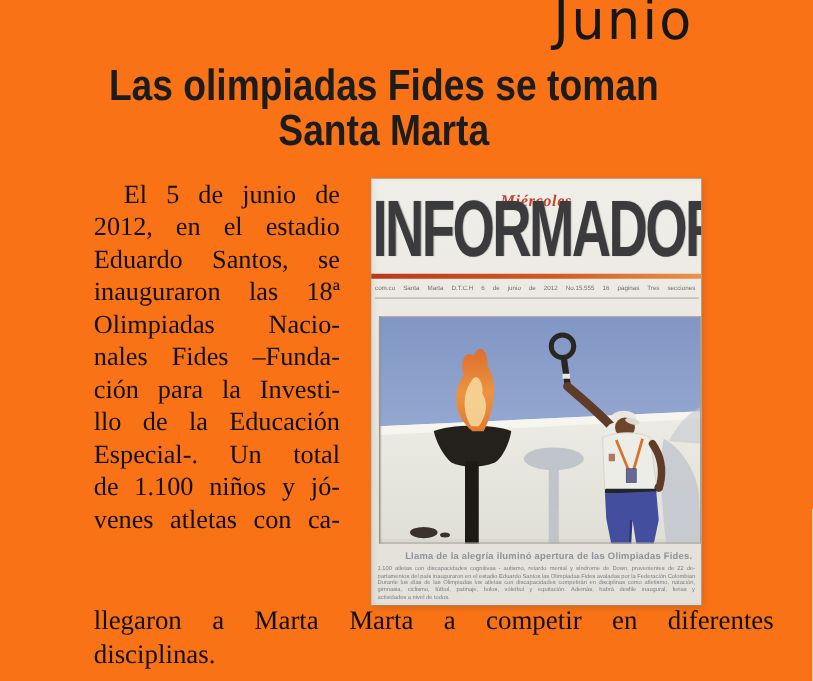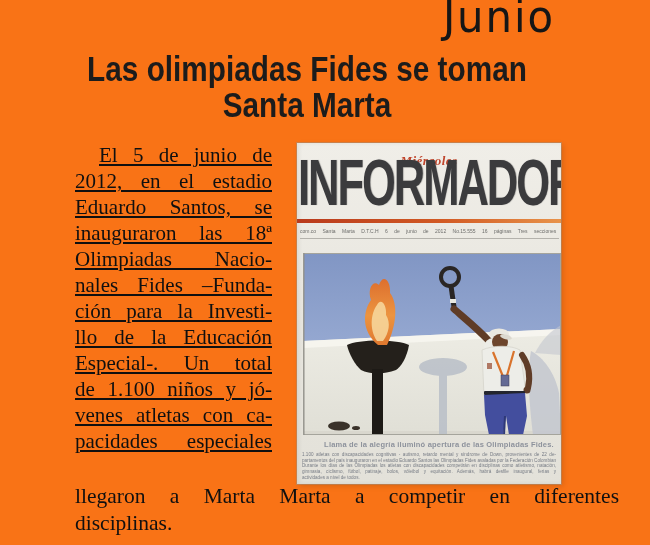--- a/index.html
+++ b/index.html
@@ -12,21 +12,21 @@
          transform:scaleX(0.95);transform-origin:right top;}
 
   
   .title{position:absolute;top:51px;left:-18px;width:650px;margin:0;text-align:center;
          font-family:"Liberation Sans",sans-serif;font-weight:bold;font-size:35px;
          line-height:36px;color:#1c1c1c;transform:scaleX(0.85);transform-origin:center top;}
   .title span{display:block;}
 
   
   .col{position:absolute;left:75px;top:142px;width:197px;font-size:21px;line-height:26px;color:#101010;}
-  .bline{text-align:justify;text-align-last:justify;white-space:normal;height:26px;overflow:visible;text-decoration:underline;}
+  .bline{text-align:justify;text-align-last:justify;white-space:normal;height:26px;overflow:visible;}
   .bline:first-child{text-indent:24px;}
 
   
   .bottom{position:absolute;left:75px;top:483px;width:544px;font-size:21.5px;line-height:27px;color:#101010;}
   .wline{text-align:justify;text-align-last:justify;}
   .wline:last-child{text-align-last:left;}
 
   
   .clip{position:absolute;left:297px;top:143px;width:264px;height:341px;
         background:linear-gradient(180deg,#f0eee8 0%,#e9e7e0 45%,#e3e1d9 100%);
@@ -72,21 +72,20 @@
       <div class="bline">2012, en el estadio</div>
       <div class="bline">Eduardo Santos, se</div>
       <div class="bline">inauguraron las 18ª</div>
       <div class="bline">Olimpiadas Nacio-</div>
       <div class="bline">nales Fides –Funda-</div>
       <div class="bline">ción para la Investi-</div>
       <div class="bline">llo de la Educación</div>
       <div class="bline">Especial-. Un total</div>
       <div class="bline">de 1.100 niños y jó-</div>
       <div class="bline">venes atletas con ca-</div>
-      <div class="bline">pacidades especiales</div>
     </div>
 
   <div class="bottom">
       <div class="wline">llegaron a Marta Marta a competir en diferentes</div>
       <div class="wline">disciplinas.</div>
     </div>
 
   <div class="clip">
 
     <div class="mier">

